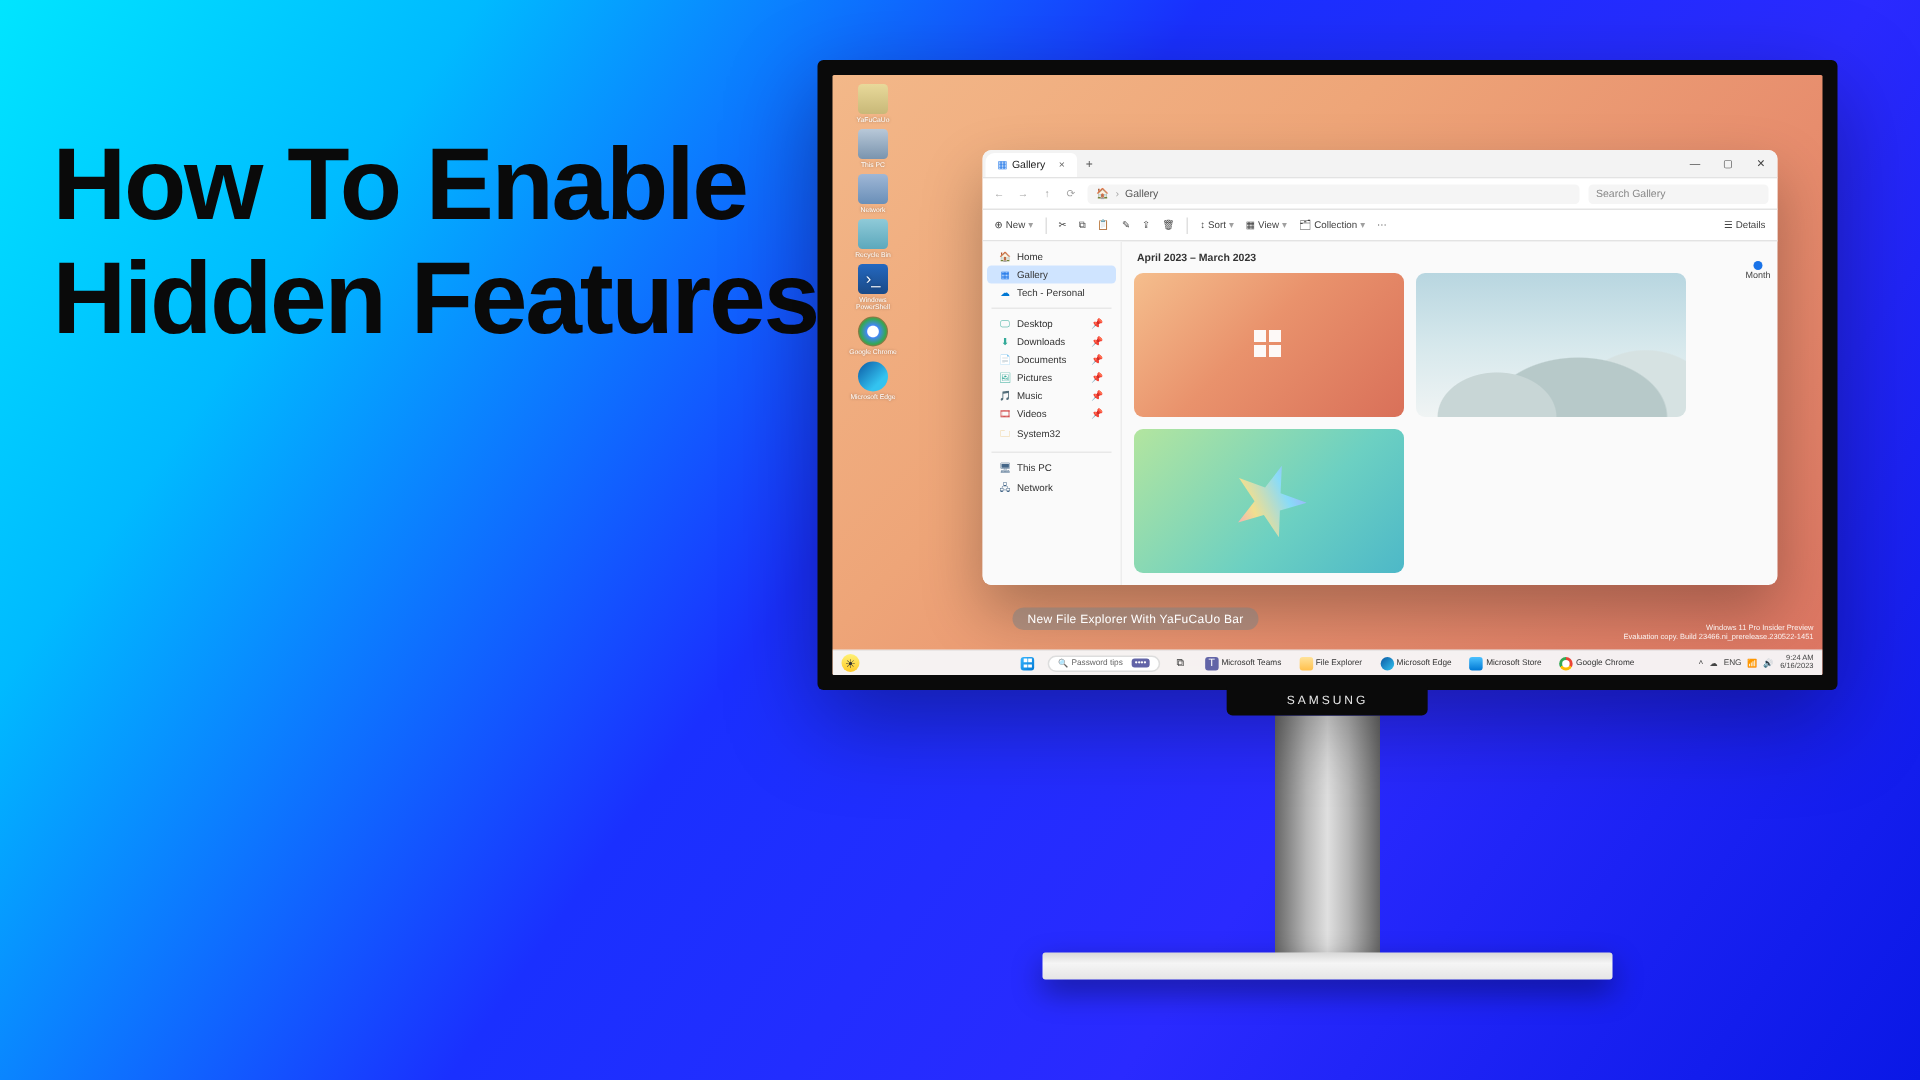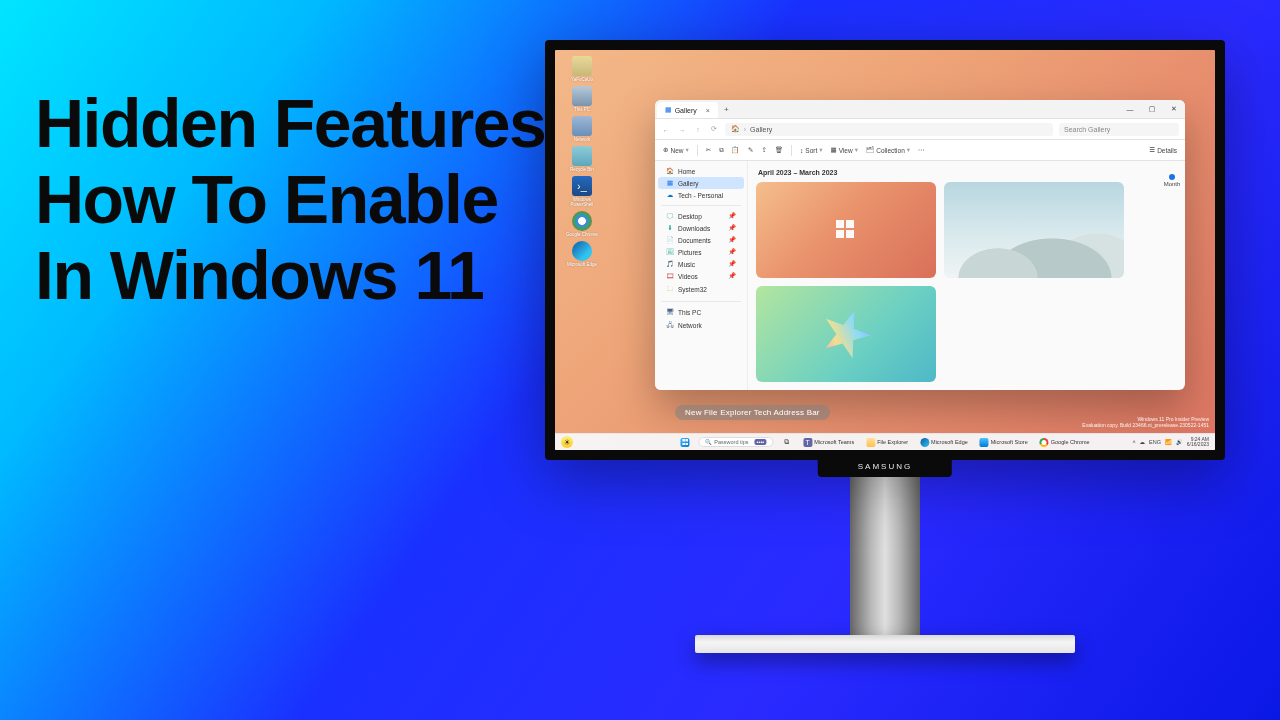--- a/index.html
+++ b/index.html
@@ -340,23 +340,22 @@
   .ico.store { background:linear-gradient(#4cc2ff,#0078d4); }
   .ico.chrome{ background: conic-gradient(#ea4335 0 120deg,#fbbc05 120deg 240deg,#34a853 240deg 360deg); border-radius:50%; position:relative; }
   .ico.chrome::after { content:""; position:absolute; inset:2px; background:#fff; border-radius:50%; }
   .taskbar .tray { margin-left:auto; display:flex; align-items:center; gap:4px; color:#444; }
   .taskbar .tray .clock { text-align:right; line-height:1.05; font-size:5px; }
 </style>
 </head>
 <body>
 
 <div class="hero-text">
+  <div>How To Enable</div>
   <div>Hidden Features</div>
-  <div>How To Enable</div>
-  <div>In Windows 11</div>
 </div>
 
 <div class="monitor">
   <div class="monitor-bezel">
     <div class="screen">
 
       <div class="desktop-icons">
         <div class="di di-trash">
           <div class="glyph"></div>
           <div>YaFuCaUo</div>
@@ -526,21 +525,21 @@
               <div class="thumb t3"></div>
             </div>
             <div class="slider-handle">
               <div class="dot"></div>
               <span>Month</span>
             </div>
           </div>
         </div>
       </div>
 
-      <div class="caption">New File Explorer Tech Address Bar</div>
+      <div class="caption">New File Explorer With YaFuCaUo Bar</div>
 
       <div class="watermark">
         <div>Windows 11 Pro Insider Preview</div>
         <div>Evaluation copy. Build 23466.ni_prerelease.230522-1451</div>
       </div>
 
       <div class="taskbar">
         <div class="wx">☀</div>
 
         <div class="center">

